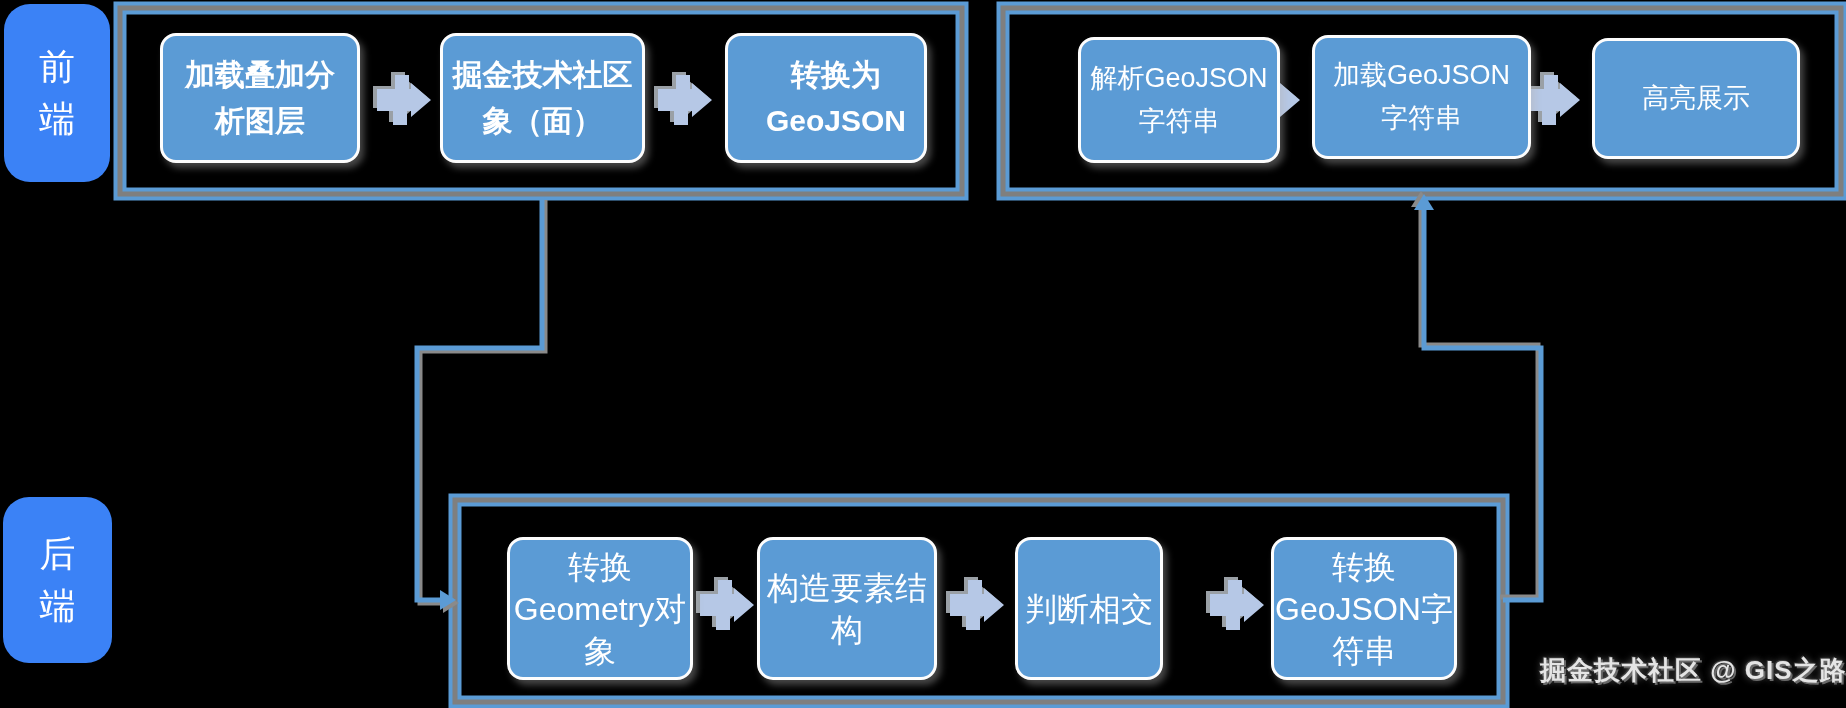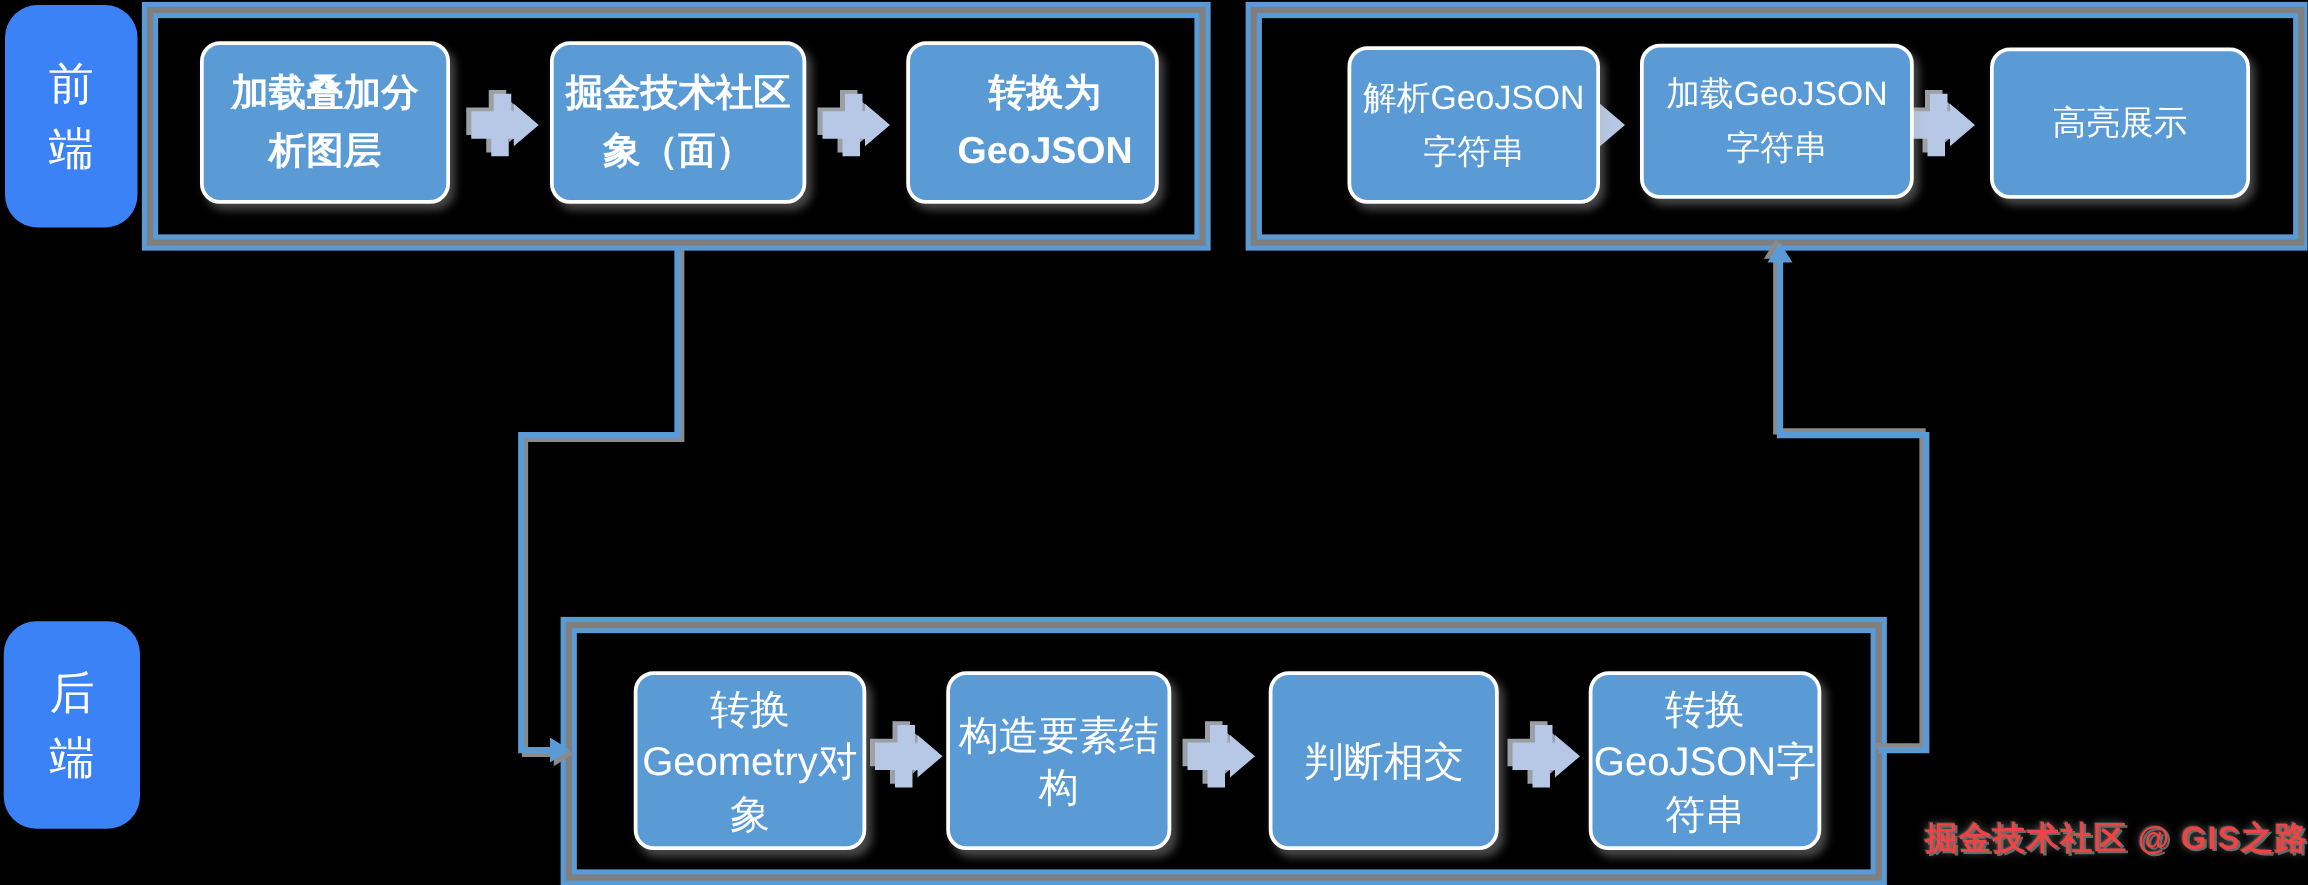--- a/index.html
+++ b/index.html
@@ -20,21 +20,21 @@
     background:#5b9bd5;border:3px solid #fdfdfd;border-radius:16px;
     color:#fff;display:flex;align-items:center;justify-content:center;
     text-align:center;box-shadow:4px 5px 7px rgba(180,180,180,0.40);
   }
   .box span{white-space:pre-line;display:block;width:100%;}
   .fs30{font-size:30px;line-height:46px;font-weight:bold;}
   .fs27{font-size:27px;line-height:43px;}
   .fs26{font-size:32px;line-height:42px;}
   .watermark{
     position:absolute;z-index:3;left:1540px;top:653px;
-    font-size:26px;font-weight:bold;color:#ef4444;letter-spacing:1px;
+    font-size:26px;font-weight:bold;color:#e5e5e5;letter-spacing:1px;
     text-shadow:2px 2px 0 rgba(110,110,110,0.95), -1px -1px 0 rgba(80,80,80,0.6), 0 0 7px rgba(140,140,140,0.8);
     white-space:nowrap;
   }
 </style>
 </head>
 <body>
 
 <svg class="layer" width="1846" height="708" viewBox="0 0 1846 708">
   <defs>
     <path id="barrow" d="M-26,-11 H-8 V-25 H6 V-11 H8 V-17 L28,0 L8,17 V11 H4 V25 H-10 V11 H-26 Z"></path>
@@ -130,21 +130,21 @@
 </div>
 
 <div class="node box fs26" style="left:507px;top:537px;width:186px;height:143px;">
   <span>转换
 Geometry对
 象</span>
 </div>
 <div class="node box fs26" style="left:757px;top:537px;width:180px;height:143px;">
   <span>构造要素结构</span>
 </div>
-<div class="node box fs26" style="left:1015px;top:537px;width:184px;height:143px;">
+<div class="node box fs26" style="left:1015px;top:537px;width:148px;height:143px;">
   <span>判断相交</span>
 </div>
 <div class="node box fs26" style="left:1271px;top:537px;width:186px;height:143px;">
   <span>转换
 GeoJSON字
 符串</span>
 </div>
 
 <div class="watermark">掘金技术社区 @ GIS之路</div>
 

